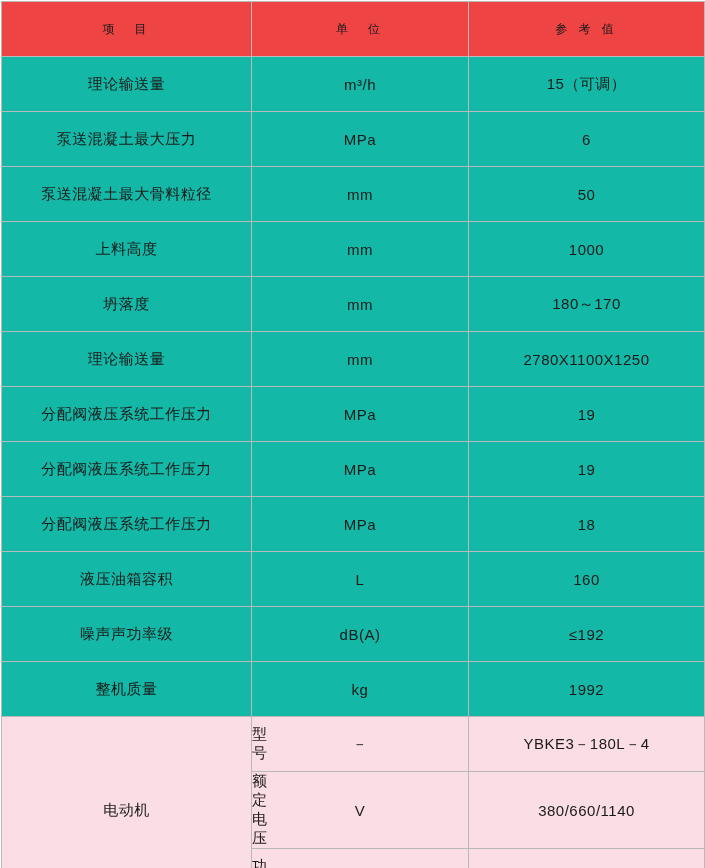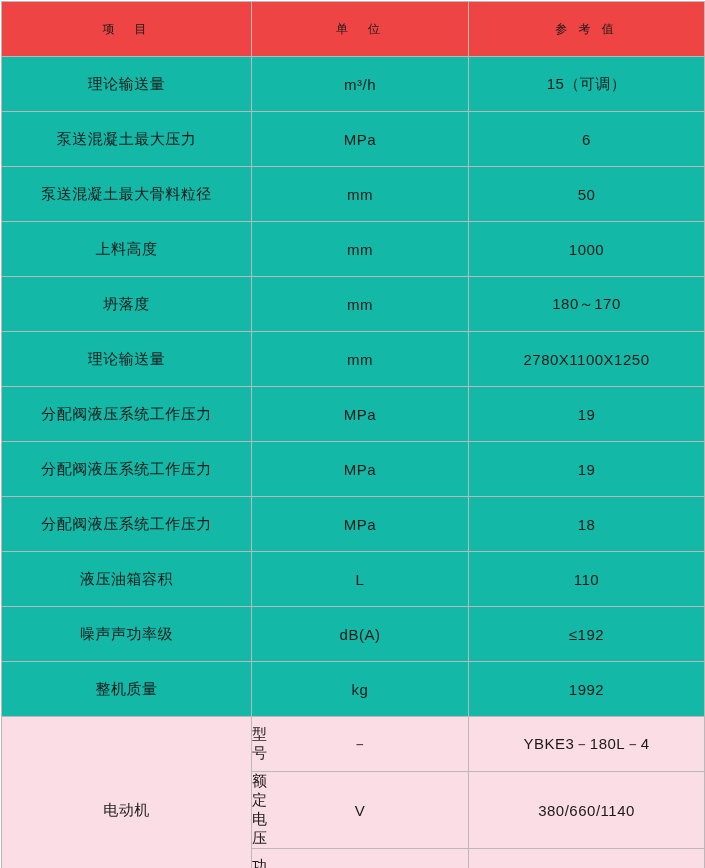--- a/index.html
+++ b/index.html
@@ -116,21 +116,21 @@
       <td>19</td>
     </tr>
     <tr class="body-row">
       <td colspan="2">分配阀液压系统工作压力</td>
       <td>MPa</td>
       <td>18</td>
     </tr>
     <tr class="body-row">
       <td colspan="2">液压油箱容积</td>
       <td>L</td>
-      <td>110</td>
+      <td>160</td>
     </tr>
     <tr class="body-row">
       <td colspan="2">噪声声功率级</td>
       <td>dB(A)</td>
       <td>≤192</td>
     </tr>
     <tr class="body-row">
       <td colspan="2">整机质量</td>
       <td>kg</td>
       <td>1992</td>

